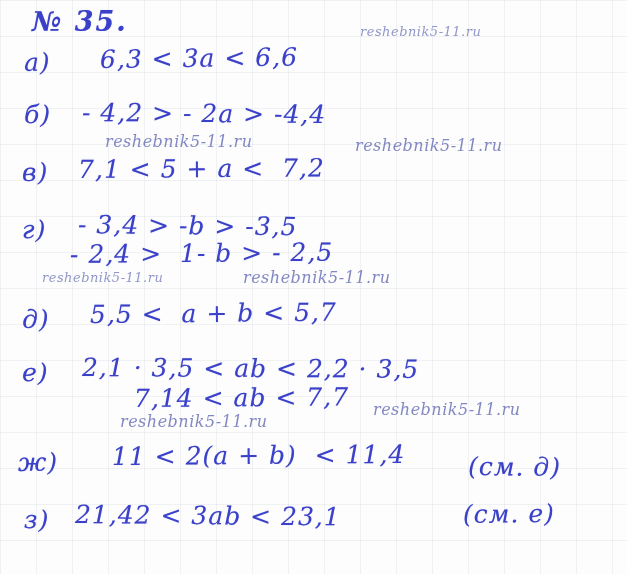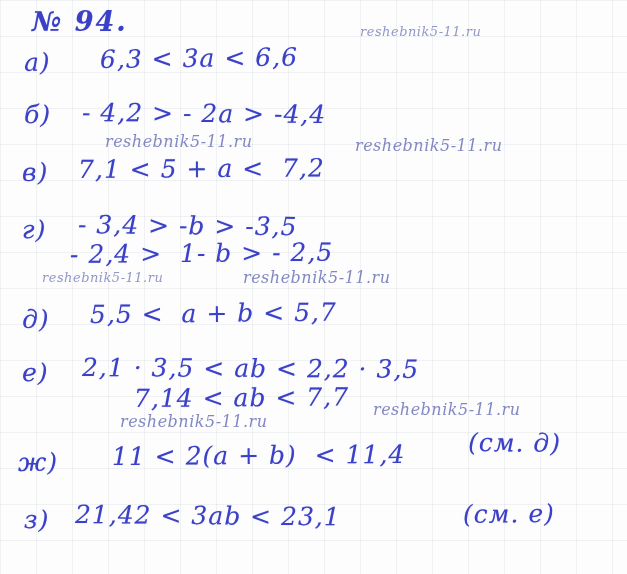--- a/index.html
+++ b/index.html
@@ -61,21 +61,21 @@
   .wm.big {
     font-size: 16px;
     color: #6d74b8;
   }
 </style>
 </head>
 <body>
 
 <div id="sheet">
 
-  <div class="hw title" style="left:32px; top:6px;">№ 94.</div>
+  <div class="hw title" style="left:32px; top:6px;">№ 35.</div>
 
   <div id="watermark-layer">
       <div class="wm" style="left: 360px; top: 24px;">reshebnik5-11.ru</div>
       <div class="wm big" style="left: 105px; top: 132px;">reshebnik5-11.ru</div>
       <div class="wm big" style="left: 355px; top: 136px;">reshebnik5-11.ru</div>
       <div class="wm" style="left: 42px; top: 270px;">reshebnik5-11.ru</div>
       <div class="wm big" style="left: 243px; top: 268px;">reshebnik5-11.ru</div>
       <div class="wm big" style="left: 120px; top: 412px;">reshebnik5-11.ru</div>
       <div class="wm big" style="left: 373px; top: 400px;">reshebnik5-11.ru</div>
     </div>
@@ -90,19 +90,19 @@
       <div class="hw label" style="left: 22px; top: 215px; transform: rotate(1deg);">г)</div>
       <div class="hw expr" style="left: 78px; top: 210px; transform: rotate(0.6deg);">- 3,4 &gt; -b &gt; -3,5</div>
       <div class="hw expr" style="left: 70px; top: 240px; transform: rotate(-0.54deg);">- 2,4 &gt;  1- b &gt; - 2,5</div>
       <div class="hw label" style="left: 22px; top: 305px; transform: rotate(-0.9deg);">д)</div>
       <div class="hw expr" style="left: 90px; top: 300px; transform: rotate(-0.54deg);">5,5 &lt;  a + b &lt; 5,7</div>
       <div class="hw label" style="left: 22px; top: 358px; transform: rotate(0.5deg);">е)</div>
       <div class="hw expr" style="left: 82px; top: 353px; transform: rotate(0.3deg);">2,1 · 3,5 &lt; ab &lt; 2,2 · 3,5</div>
       <div class="hw expr" style="left: 134px; top: 384px; transform: rotate(-0.42deg);">7,14 &lt; ab &lt; 7,7</div>
       <div class="hw label" style="left: 18px; top: 448px; transform: rotate(-0.7deg);">ж)</div>
       <div class="hw expr" style="left: 112px; top: 442px; transform: rotate(-0.42deg);">11 &lt; 2(a + b)  &lt; 11,4</div>
-      <div class="hw expr" style="left: 468px; top: 428px; transform: rotate(0.54deg);">(см. д)</div>
+      <div class="hw expr" style="left: 468px; top: 452px; transform: rotate(0.54deg);">(см. д)</div>
       <div class="hw label" style="left: 24px; top: 505px; transform: rotate(0.9deg);">з)</div>
       <div class="hw expr" style="left: 75px; top: 500px; transform: rotate(0.54deg);">21,42 &lt; 3ab &lt; 23,1</div>
       <div class="hw expr" style="left: 463px; top: 500px; transform: rotate(-0.72deg);">(см. е)</div>
     </div>
 
 </div>
 
 </body></html>

